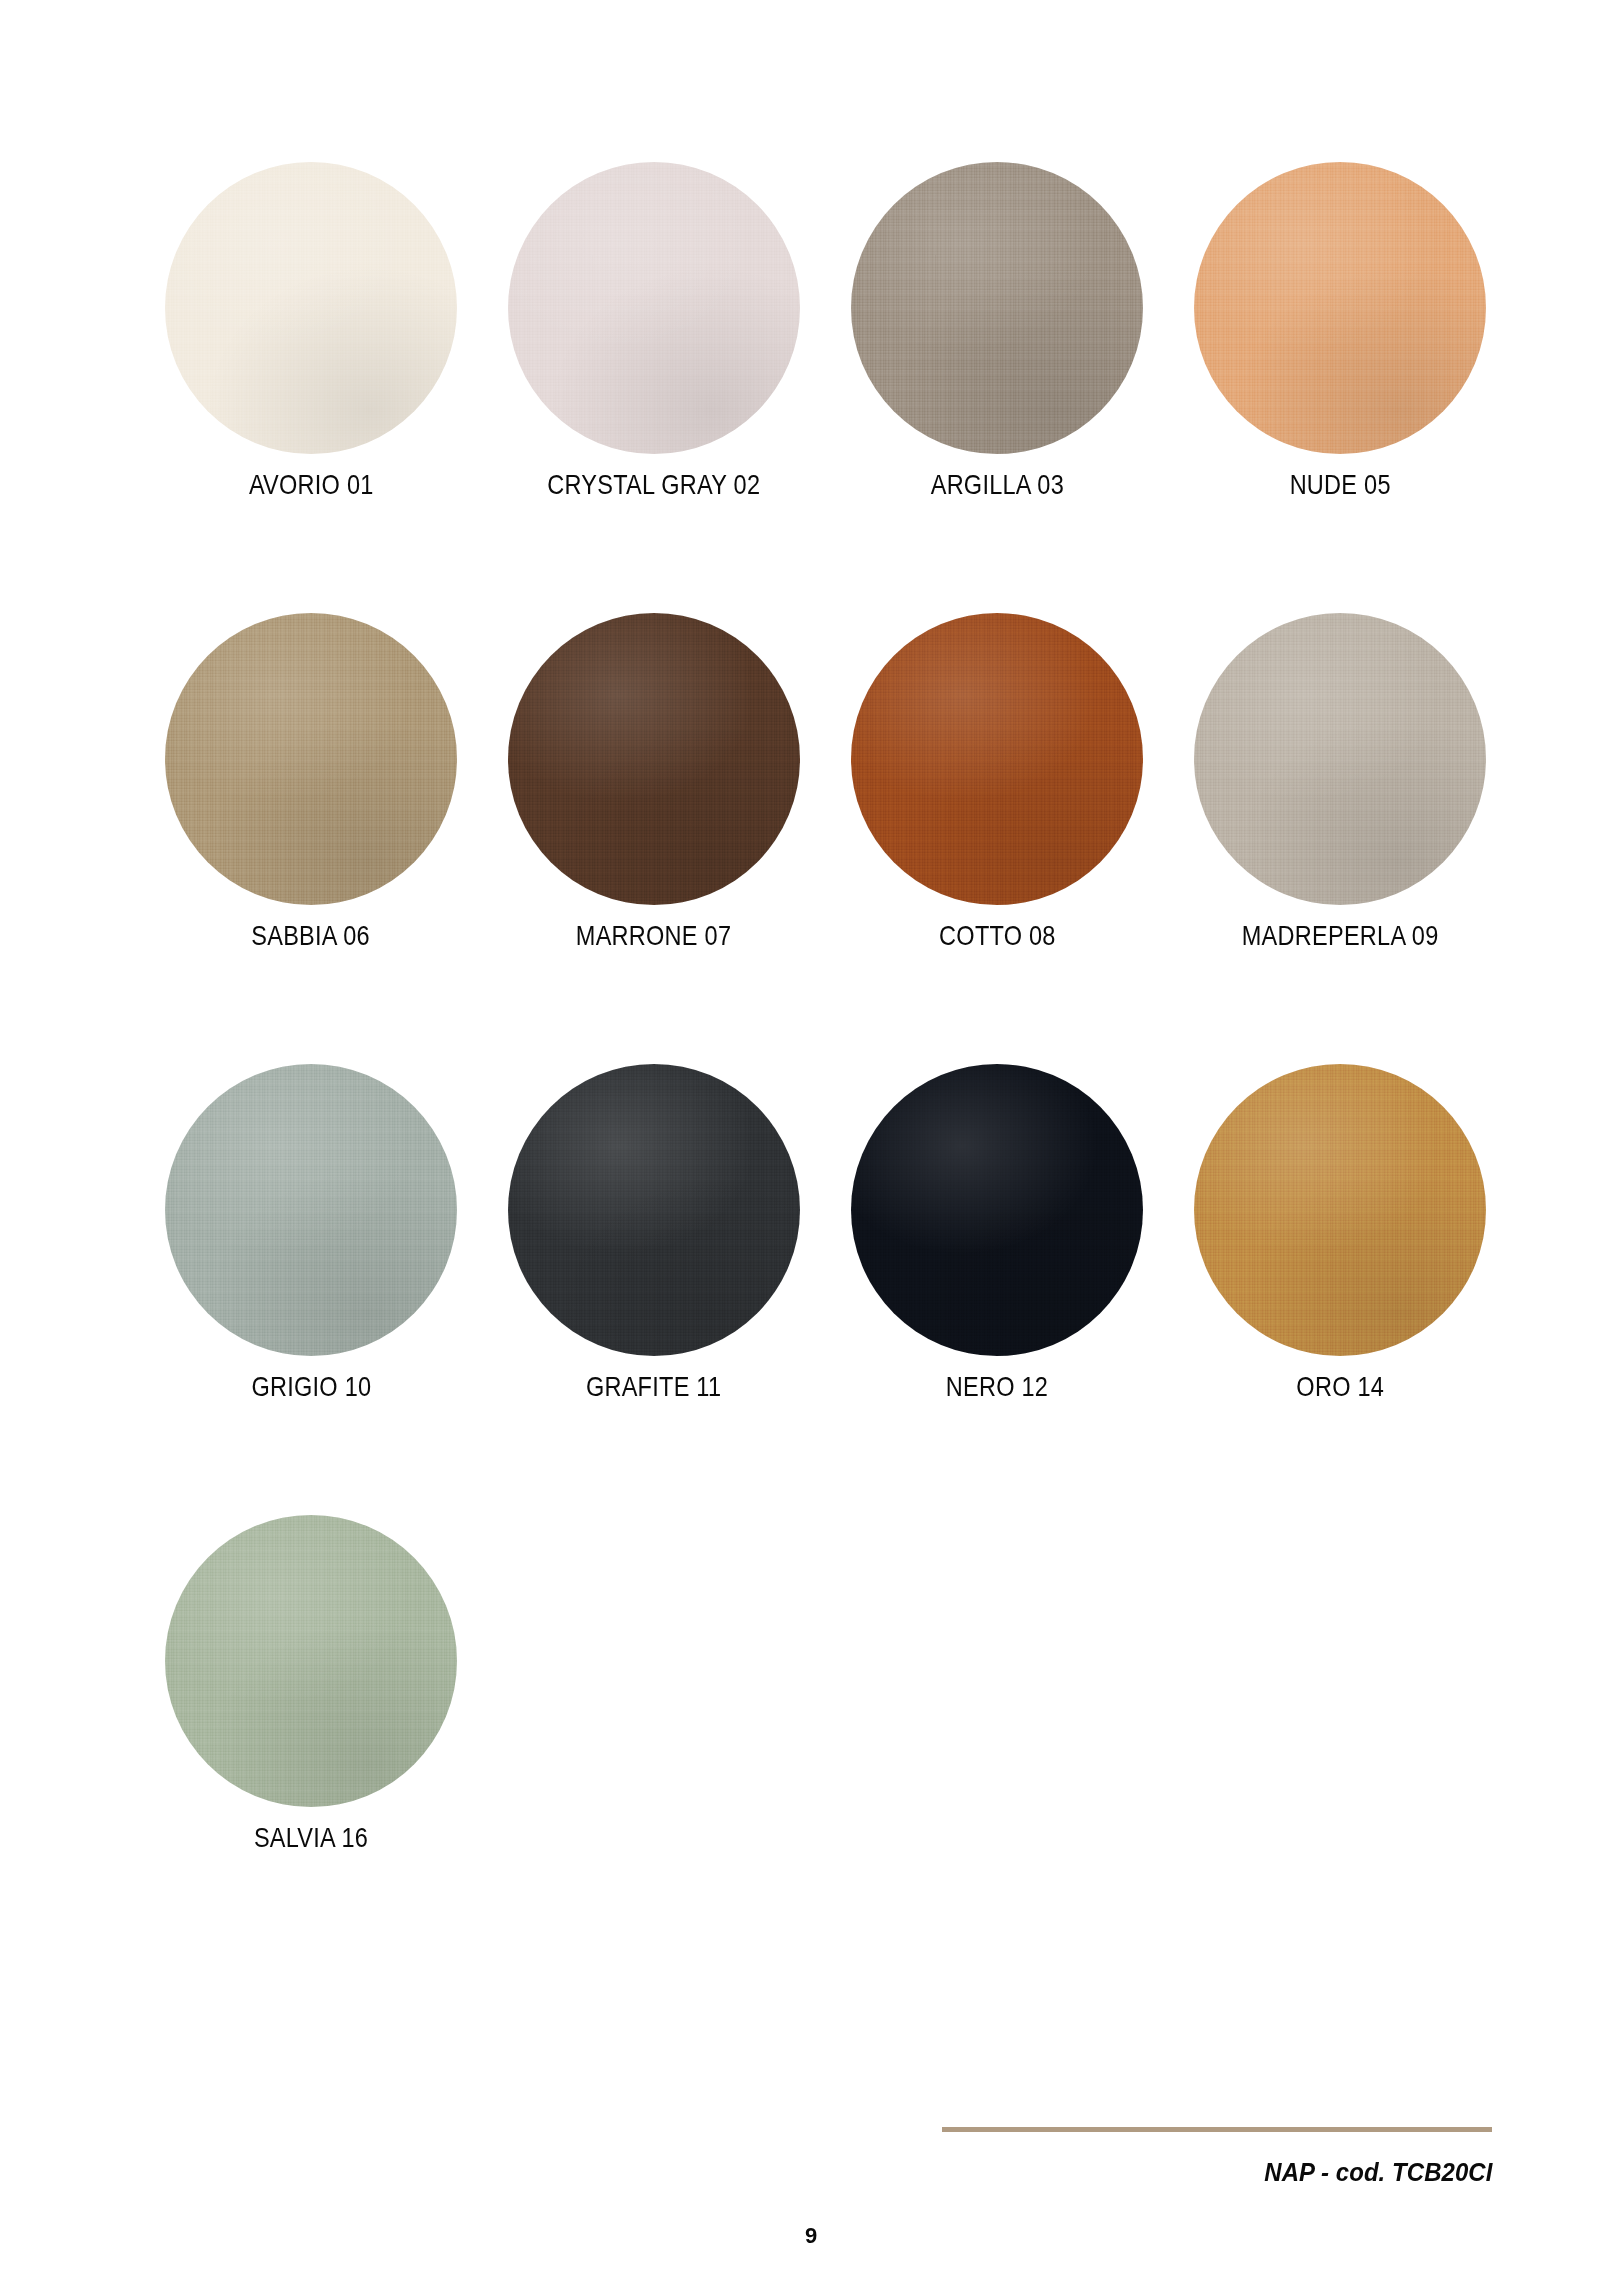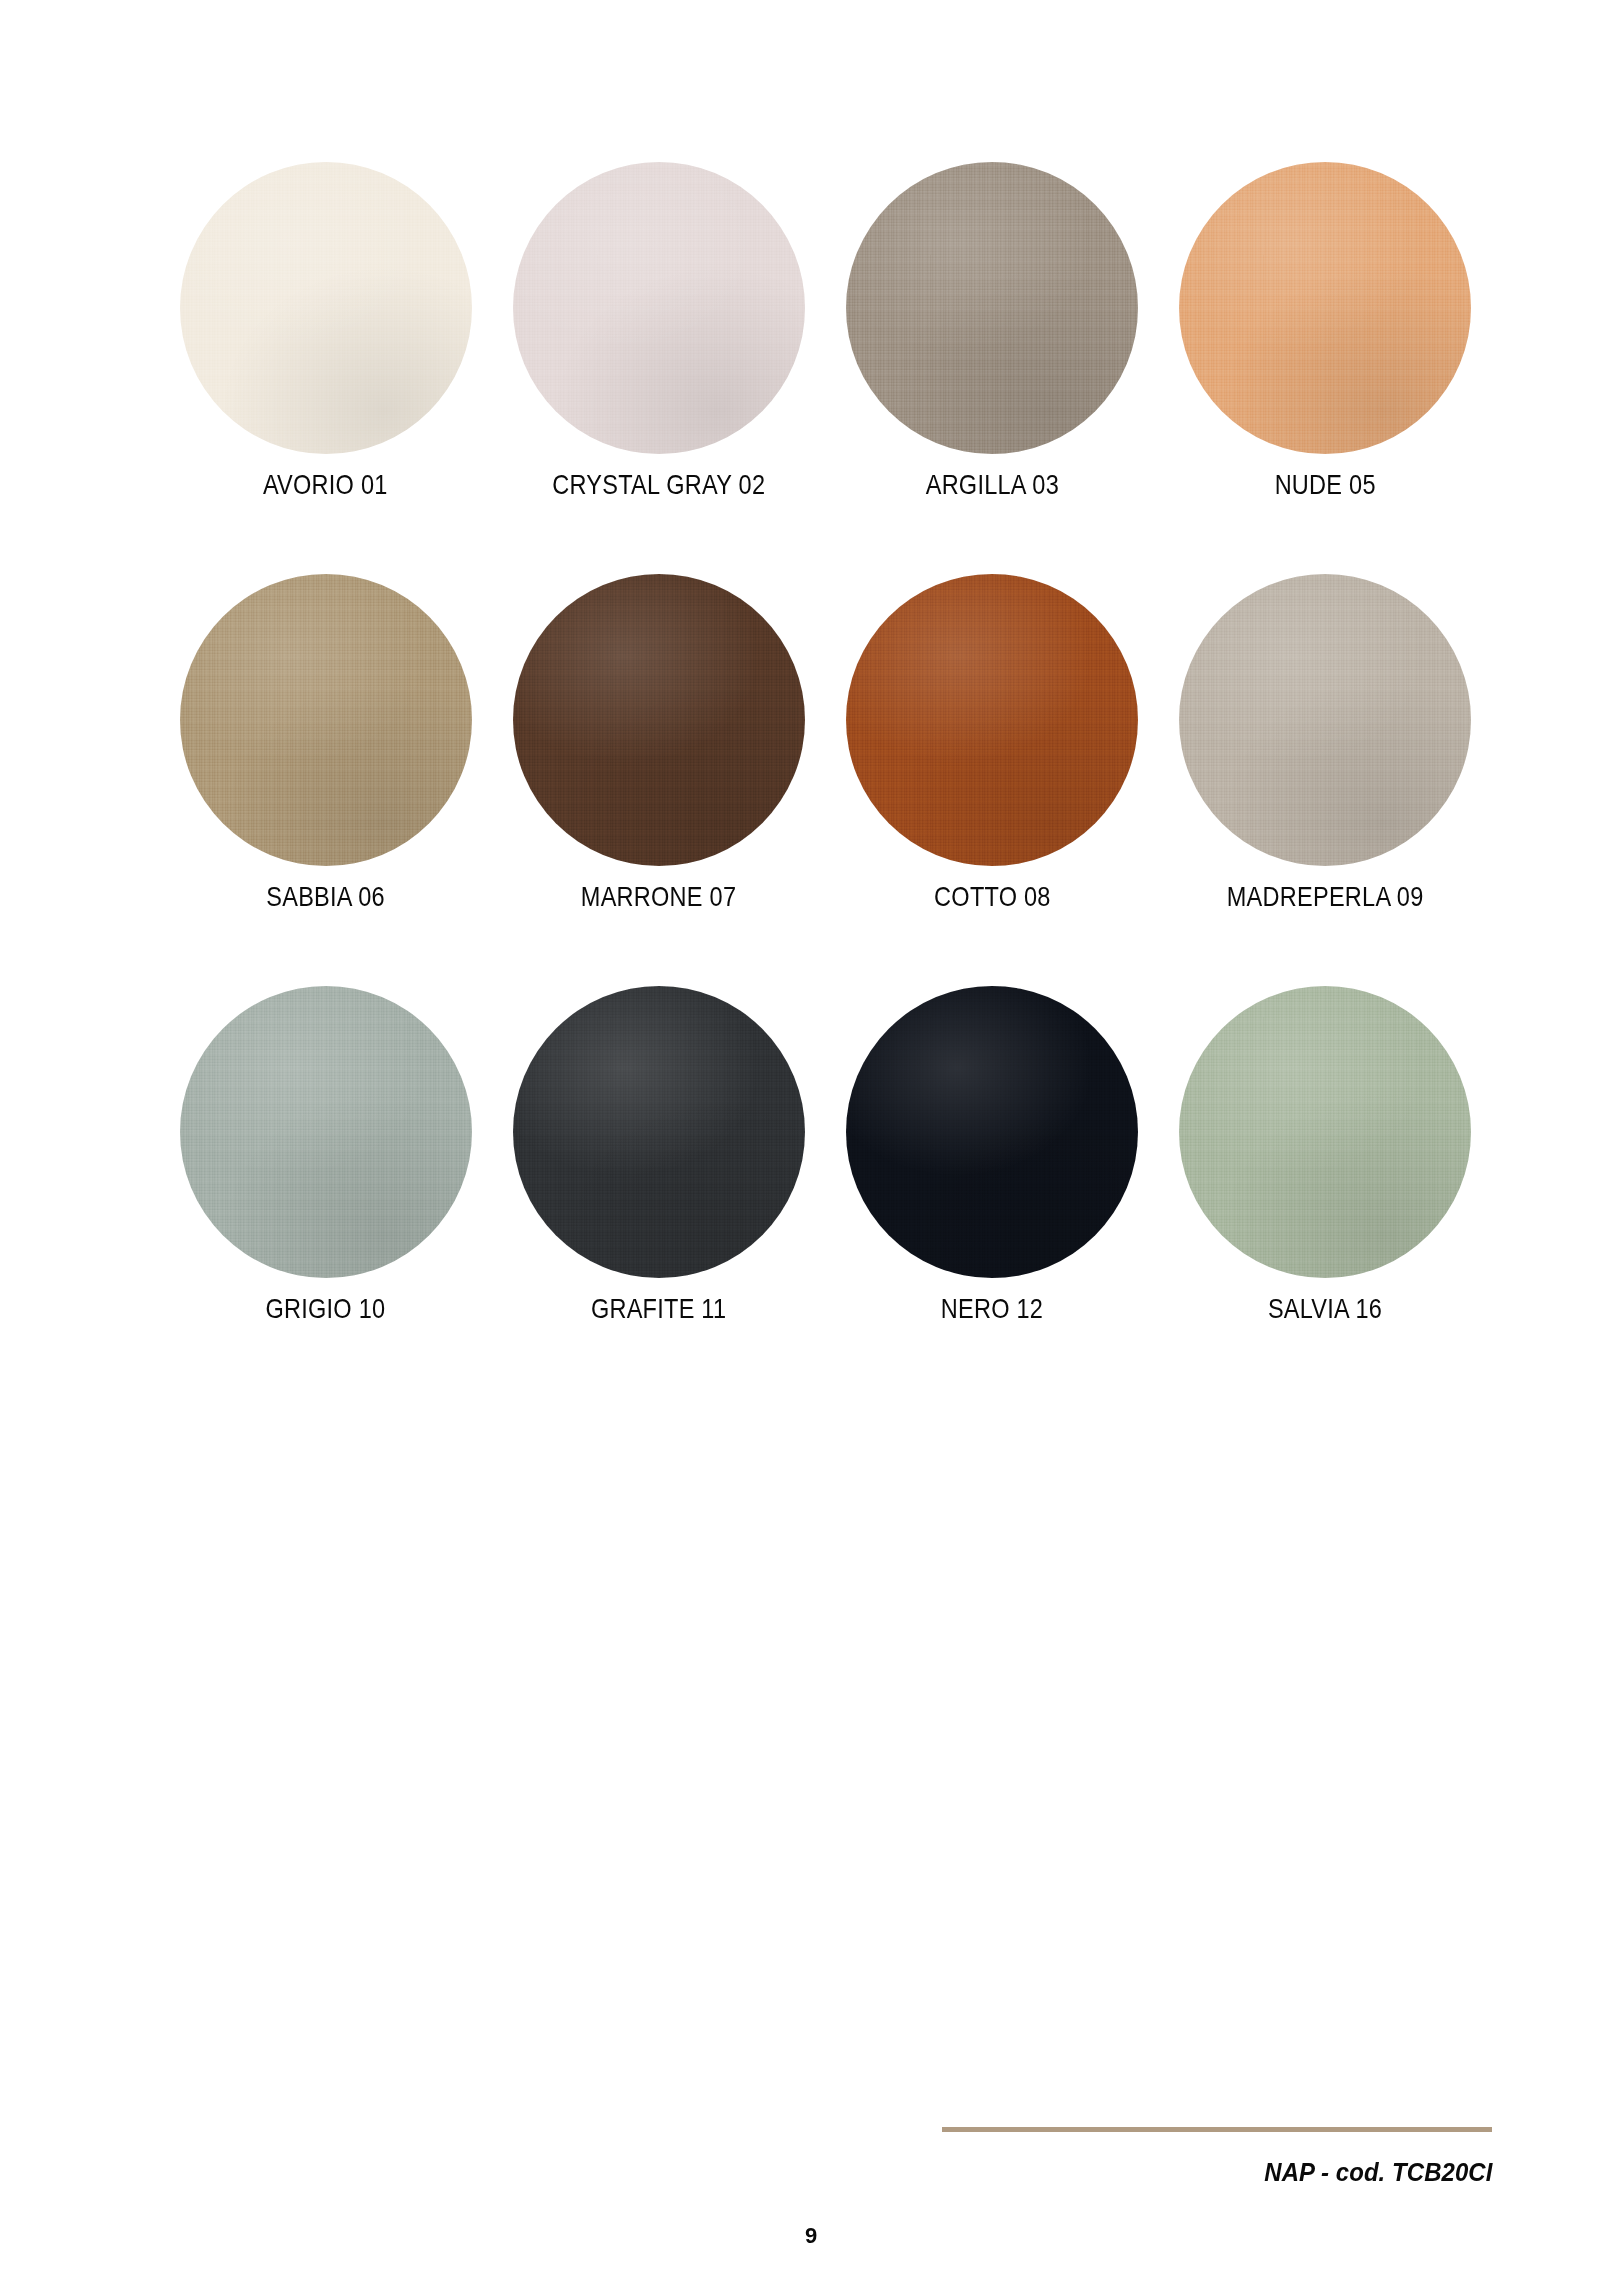--- a/index.html
+++ b/index.html
@@ -26,20 +26,21 @@
   .swatch-grid {
     position: absolute;
     left: 159px;
     top: 162px;
     width: 1333px;
     display: grid;
     grid-template-columns: repeat(4, 1fr);
     grid-auto-rows: 412px;
     column-gap: 0px;
     row-gap: 0px;
+    gap: 39px;
   }
 
   .swatch-cell {
     position: relative;
     display: flex;
     flex-direction: column;
     align-items: center;
   }
 
   .swatch-disc-wrap {
@@ -211,20 +212,26 @@
         <div class="swatch-label">GRAFITE 11</div>
       </div>
       <div class="swatch-cell">
         <div class="swatch-disc-wrap">
           <div class="swatch-disc" style="background: rgb(13, 17, 25);"></div>
         </div>
         <div class="swatch-label">NERO 12</div>
       </div>
       <div class="swatch-cell">
         <div class="swatch-disc-wrap">
+          <div class="swatch-disc" style="background: rgb(192, 139, 68);"></div>
+        </div>
+        <div class="swatch-label">ORO 14</div>
+      </div>
+      <div class="swatch-cell">
+        <div class="swatch-disc-wrap">
           <div class="swatch-disc" style="background: rgb(168, 183, 159);"></div>
         </div>
         <div class="swatch-label">SALVIA 16</div>
       </div>
     </div>
 
   <div class="footer-rule"></div>
 
   <div class="footer-code">NAP - cod. TCB20CI</div>
 

